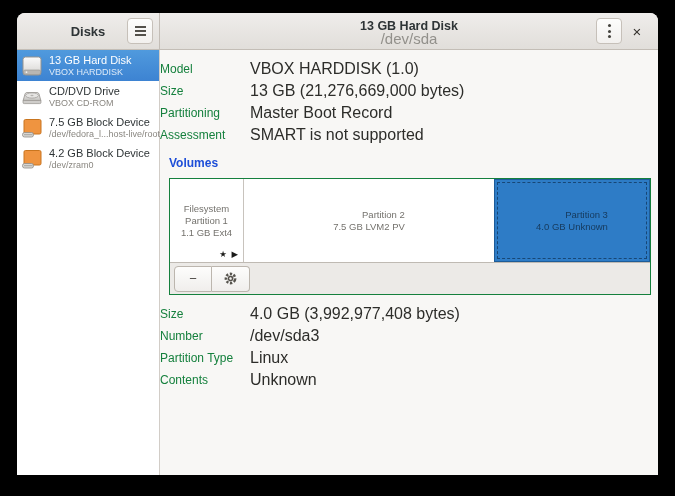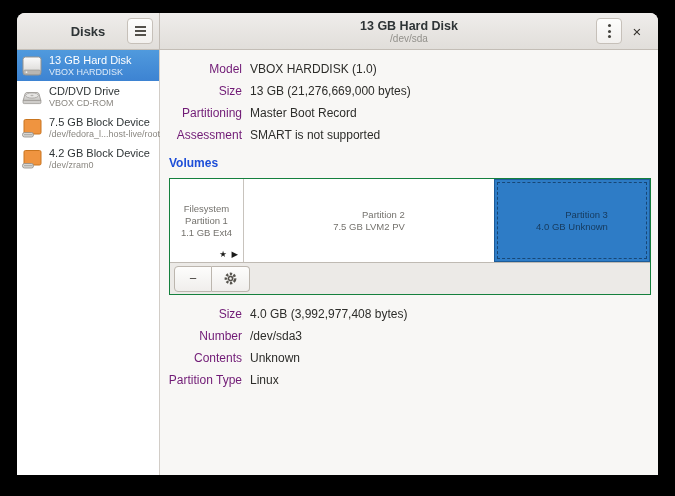--- a/index.html
+++ b/index.html
@@ -12,21 +12,21 @@
 
   
   .headerbar { height:37px; flex:0 0 37px; display:flex;
                background:linear-gradient(#efedeb,#e1deda); border-bottom:1px solid #c3bdb6; }
   .hdr-left { width:143px; flex:0 0 143px; border-right:1px solid #c3bdb6;
               display:flex; align-items:center; justify-content:center; position:relative; }
   .hdr-title { font-size:13px; font-weight:bold; color:#2e3436; }
   .hdr-main { flex:1; position:relative; display:flex; flex-direction:column;
               align-items:center; justify-content:center; }
   .hdr-main .title { font-size:12.5px; font-weight:bold; color:#2e3436; line-height:14px; }
-  .hdr-main .subtitle { font-size:10px; color:#92908b; line-height:11px; }
+  .hdr-main .subtitle { font-size:15px; color:#92908b; line-height:11px; }
 
   .sq-btn { position:absolute; top:5px; width:26px; height:26px; border-radius:4px;
             border:1px solid #c6c0b9; background:linear-gradient(#fdfdfc,#f2f0ee);
             display:flex; align-items:center; justify-content:center; cursor:pointer; }
   .btn-hamburger { right:6px; flex-direction:column; gap:2.5px; }
   .btn-hamburger i { display:block; width:11px; height:1.5px; background:#54514b; }
   .btn-kebab { right:36px; flex-direction:column; gap:2.5px; }
   .btn-kebab i { display:block; width:3px; height:3px; border-radius:50%; background:#44423d; }
   .btn-close { position:absolute; right:8px; top:5px; width:26px; height:26px;
                display:flex; align-items:center; justify-content:center;
@@ -41,22 +41,22 @@
   .side-title { font-size:11px; color:#2e3436; line-height:13px; white-space:nowrap; }
   .side-sub { font-size:9px; color:#8a8781; line-height:10px; white-space:nowrap; }
   .side-item.selected { background:linear-gradient(#509add,#3d83d2); }
   .side-item.selected .side-title { color:#ffffff; }
   .side-item.selected .side-sub { color:#dce9f7; }
 
   
   .main { flex:1; background:#f8f7f5; padding:7px 6px 0 0; }
   .info-grid { margin-top:1px; }
   .info-row { display:flex; height:22px; align-items:center; }
-  .info-label { width:90px; flex:0 0 90px; text-align:right; font-size:12px; color:#701a75; padding-right:8px; }
-  .info-value { font-size:12px; color:#2d2d2a; }
+  .info-label { width:90px; flex:0 0 90px; text-align:left; font-size:12px; color:#15803d; padding-right:8px; }
+  .info-value { font-size:16px; color:#2d2d2a; }
 
   .vol-heading { font-size:12px; font-weight:bold; color:#1d4ed8; margin:10px 0 8px 9px; }
 
   .vol-frame { margin-left:9px; width:482px; border:1px solid #15803d; background:#eceae7; }
   .vol-parts { display:flex; height:83px; background:#fff; }
   .part { position:relative; display:flex; align-items:center; justify-content:center; text-align:center; cursor:pointer; }
   .part + .part { border-left:1px solid #c8c3bd;text-align:right; }
   .part-lines { font-size:9.5px; line-height:12px; color:#74726d; }
   .part.selected { background:#2e7cc6; border:1px solid #1d5c98; }
   .part.selected .part-lines { color:#163a5d; }
@@ -238,24 +238,24 @@
       <div class="info-grid vol-info">
         <div class="info-row">
           <span class="info-label">Size</span>
           <span class="info-value">4.0 GB (3,992,977,408 bytes)</span>
         </div>
         <div class="info-row">
           <span class="info-label">Number</span>
           <span class="info-value">/dev/sda3</span>
         </div>
         <div class="info-row">
+          <span class="info-label">Partition Type</span>
+          <span class="info-value">Linux</span>
+        </div>
+        <div class="info-row">
           <span class="info-label">Contents</span>
           <span class="info-value">Unknown</span>
         </div>
-        <div class="info-row">
-          <span class="info-label">Partition Type</span>
-          <span class="info-value">Linux</span>
-        </div>
       </div>
 
     </div>
   </div>
 </div>
 
 </body></html>

